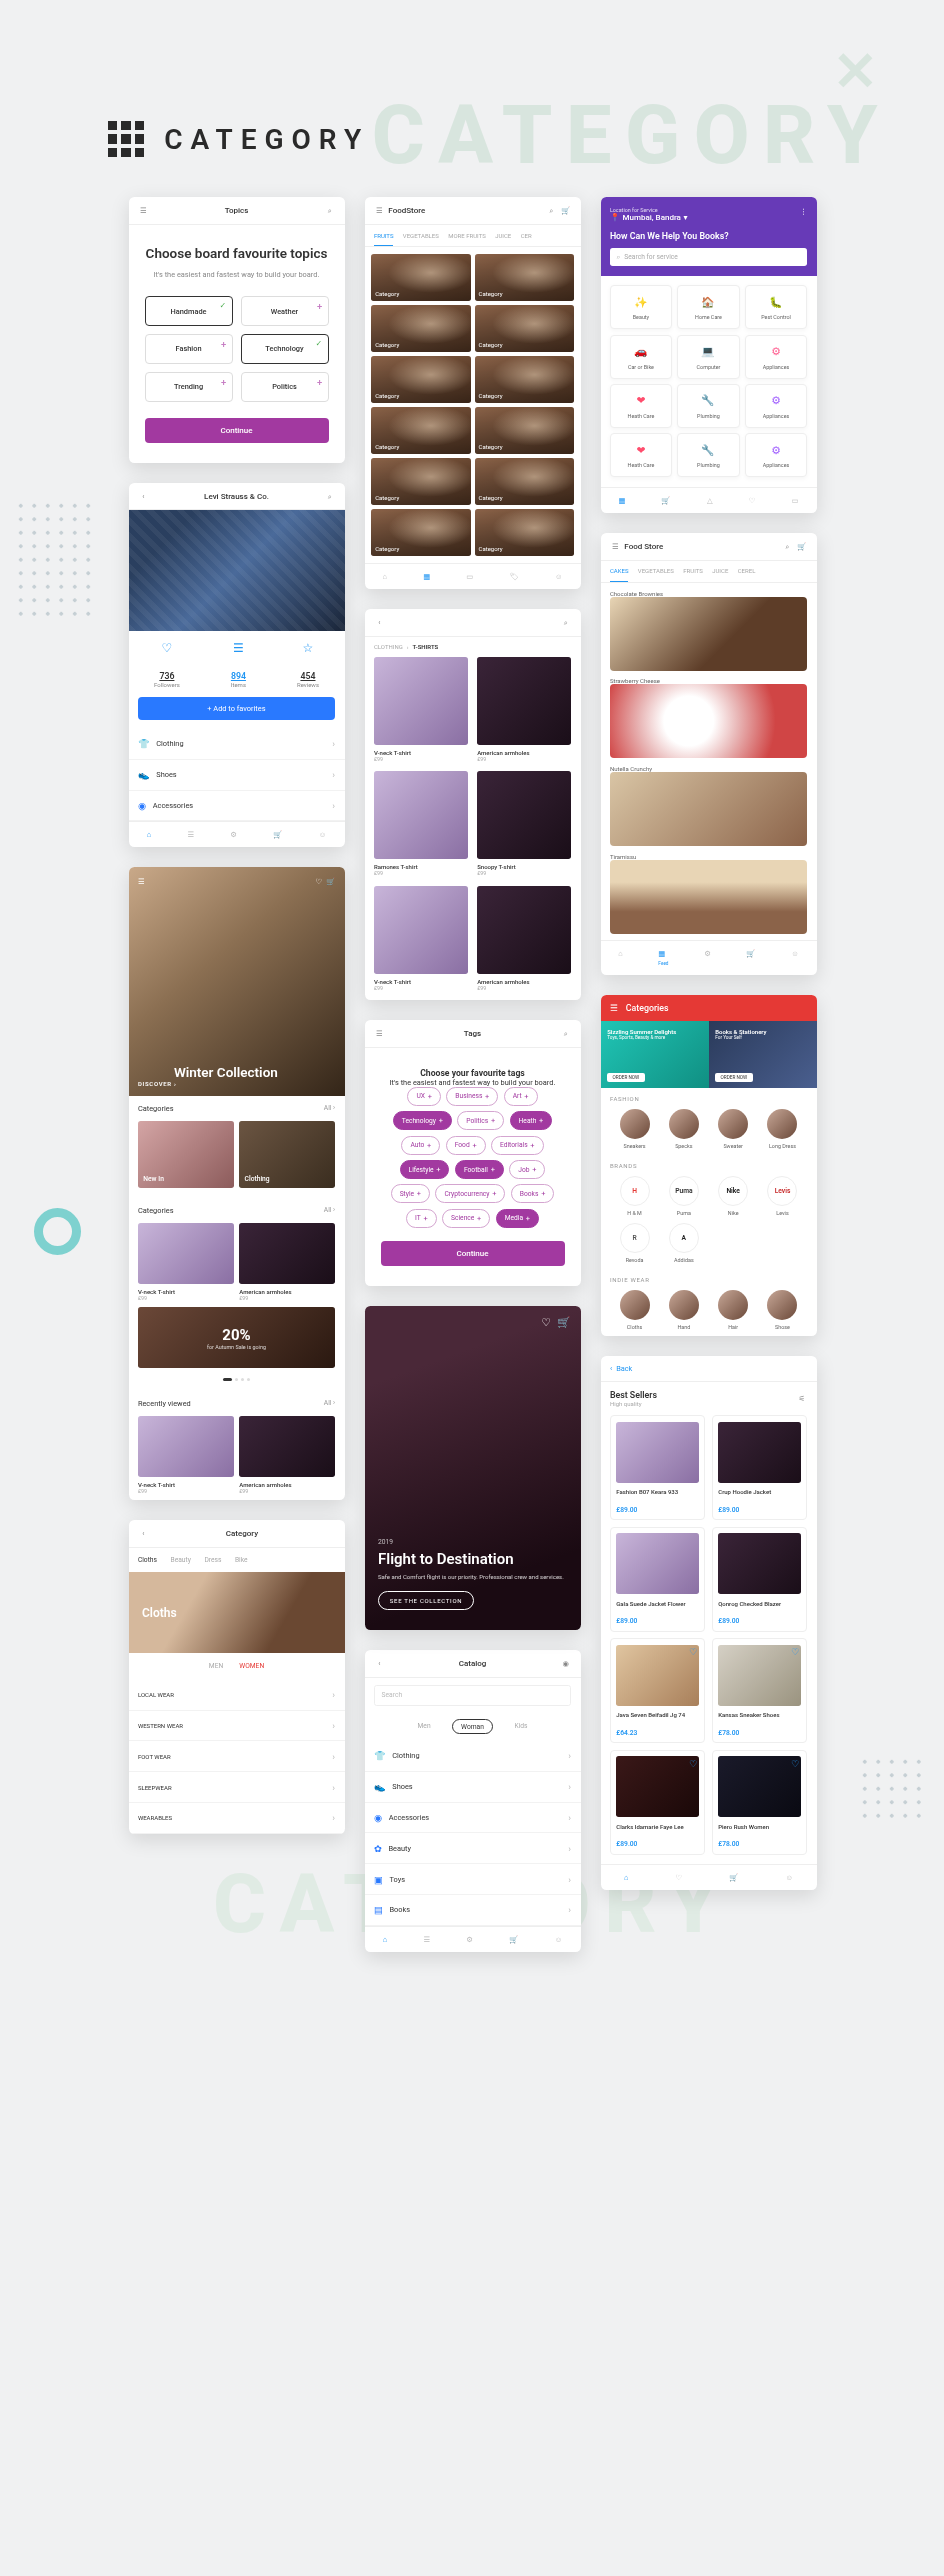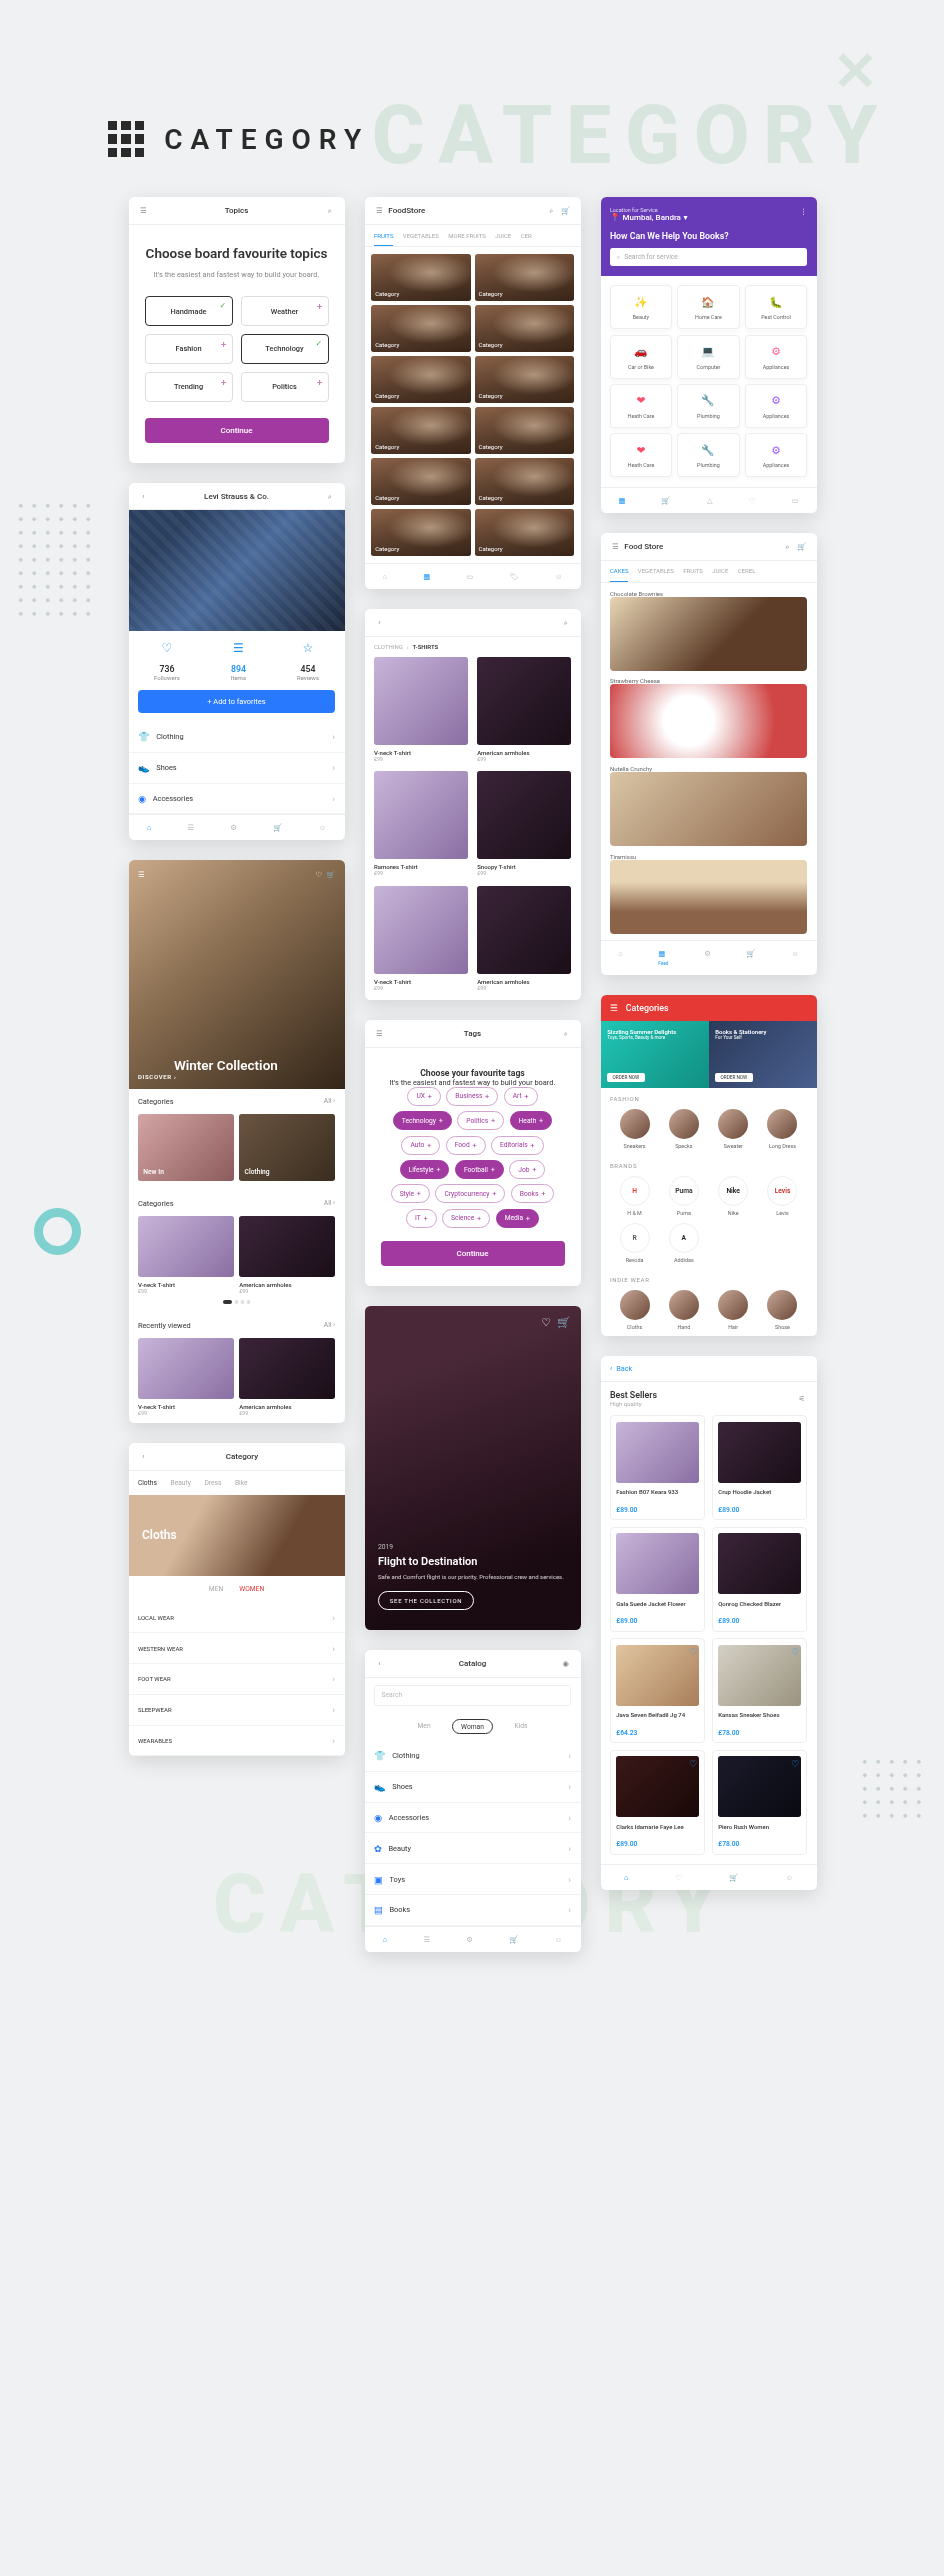--- a/index.html
+++ b/index.html
@@ -49,21 +49,21 @@
 .s3 .search { background: #fff; border-radius: 2.7px; padding: 5.4px 6.7px; color: #aaa; font-size: 6.7px; display: flex; align-items: center; gap: 4px; }
 .service-grid { display: grid; grid-template-columns: repeat(3, 1fr); gap: 5.4px; padding: 9.4px; }
 .service-item { background: #fff; border: 0.7px solid #eee; border-radius: 4px; padding: 8px 4px; text-align: center; box-shadow: 0 1.3px 4px rgba(0,0,0,0.04); }
 .service-icon { width: 16px; height: 16px; border-radius: 2.7px; margin: 0 auto 4px; display: flex; align-items: center; justify-content: center; font-size: 10.8px; }
 .service-item .label { font-size: 5.4px; color: #666; }
 
 .s4 .hero-img { height: 121px; background: linear-gradient(135deg, #2a3f5f 20%, #4a6a9a 50%, #1a2538); position: relative; }
 .s4 .hero-img::after { content: ''; position: absolute; inset: 0; background: repeating-linear-gradient(45deg, rgba(255,255,255,0.05) 0 5.4px, transparent 5.4px 10.8px); }
 .s4 .stats { display: flex; justify-content: space-around; padding: 9.4px 0; text-align: center; }
 .s4 .stat-icon { color: #2196f3; font-size: 12px; }
-.s4 .stat-num { font-size: 8.8px; font-weight: 600; margin-top: 9px; }
+.s4 .stat-num { font-size: 8.8px; font-weight: 600; margin-top: 16px; text-decoration: underline; }
 .s4 .stat-label { font-size: 6px; color: #888; }
 .s4 .stat.active .stat-num { color: #2196f3; }
 .btn-blue { background: #2979ff; color: #fff; border: none; padding: 6.7px; margin: 0 9.4px 9.4px; width: calc(100% - 19px); border-radius: 4px; font-size: 7.4px; }
 .list-item { display: flex; align-items: center; justify-content: space-between; padding: 9.4px; border-bottom: 0.7px solid #f2f2f2; }
 .list-item .lbl { display: flex; align-items: center; gap: 6.7px; }
 .list-icon { color: #2979ff; font-size: 9.4px; }
 .chevron { color: #bbb; font-size: 9.4px; }
 
 .s5 .hero { height: 229px; background: linear-gradient(140deg, #c9a989 0%, #8b6f52 40%, #332518 100%); position: relative; color: #fff; padding: 9.4px; display: flex; flex-direction: column; justify-content: space-between; }
 .s5 .hero-top { display: flex; justify-content: space-between; }
@@ -103,21 +103,21 @@
 .s8 .body { padding: 20px 16px; text-align: center; }
 .tag-cloud { display: flex; flex-wrap: wrap; gap: 5.4px; justify-content: center; margin-bottom: 13.5px; }
 .tag { border: 0.7px solid #d4a5d0; color: #a239a0; border-radius: 13.5px; padding: 4px 8px; font-size: 6.7px; display: flex; align-items: center; gap: 2.7px; }
 .tag.selected { background: #a239a0; color: #fff; border-color: #a239a0; }
 .tag .plus { font-size: 7.4px; }
 
 .s9 { position: relative; height: 324px; background: linear-gradient(160deg, #4a2838 20%, #1a0a12 80%); color: #fff; }
 .s9 .top-icons { position: absolute; top: 9.4px; right: 9.4px; display: flex; gap: 6.7px; font-size: 10.8px; }
 .s9 .content { position: absolute; bottom: 20px; left: 13.5px; right: 13.5px; }
 .s9 .year { font-size: 6.7px; opacity: 0.7; }
-.s9 h3 { font-size: 11px; font-weight: 600; margin: 4px 0; }
+.s9 h3 { font-size: 15px; font-weight: 600; margin: 4px 0; }
 .s9 .desc { font-size: 6px; opacity: 0.8; line-height: 1.5; margin-bottom: 9.4px; }
 .s9 .btn-outline { border: 0.7px solid #fff; background: transparent; color: #fff; padding: 5.4px 10.8px; border-radius: 13.5px; font-size: 6px; letter-spacing: 0.7px; }
 
 .search-box { margin: 6.7px 9.4px; border: 0.7px solid #eee; border-radius: 2.7px; padding: 5.4px 6.7px; color: #bbb; font-size: 6.7px; }
 .s10 .gender-tabs { display: flex; justify-content: center; gap: 13.5px; padding: 6.7px 0; font-size: 6.7px; }
 .s10 .gt { color: #aaa; padding: 2.7px 8px; }
 .s10 .gt.active { color: #333; border: 0.7px solid #333; border-radius: 9.4px; }
 
 .food-card { margin: 6.7px 9.4px; }
 .food-card .img { height: 74px; border-radius: 4px; }
@@ -281,20 +281,24 @@
             <div class="prod-img"></div>
             <div class="prod-name">V-neck T-shirt</div>
             <div class="prod-price">£99</div>
           </div>
     <div class="prod">
             <div class="prod-img v2"></div>
             <div class="prod-name">American armholes</div>
             <div class="prod-price">£99</div>
           </div>
   </div>
+  <div class="promo">
+          <div class="pct">20%</div>
+          <div class="pct-sub">for Autumn Sale is going</div>
+        </div>
   <div class="dots">
           <span class="dot active"></span>
           <span class="dot"></span>
           <span class="dot"></span>
           <span class="dot"></span>
         </div>
   <div class="section-hd">
           <span>Recently viewed</span>
           <span class="all">All ›</span>
         </div>

